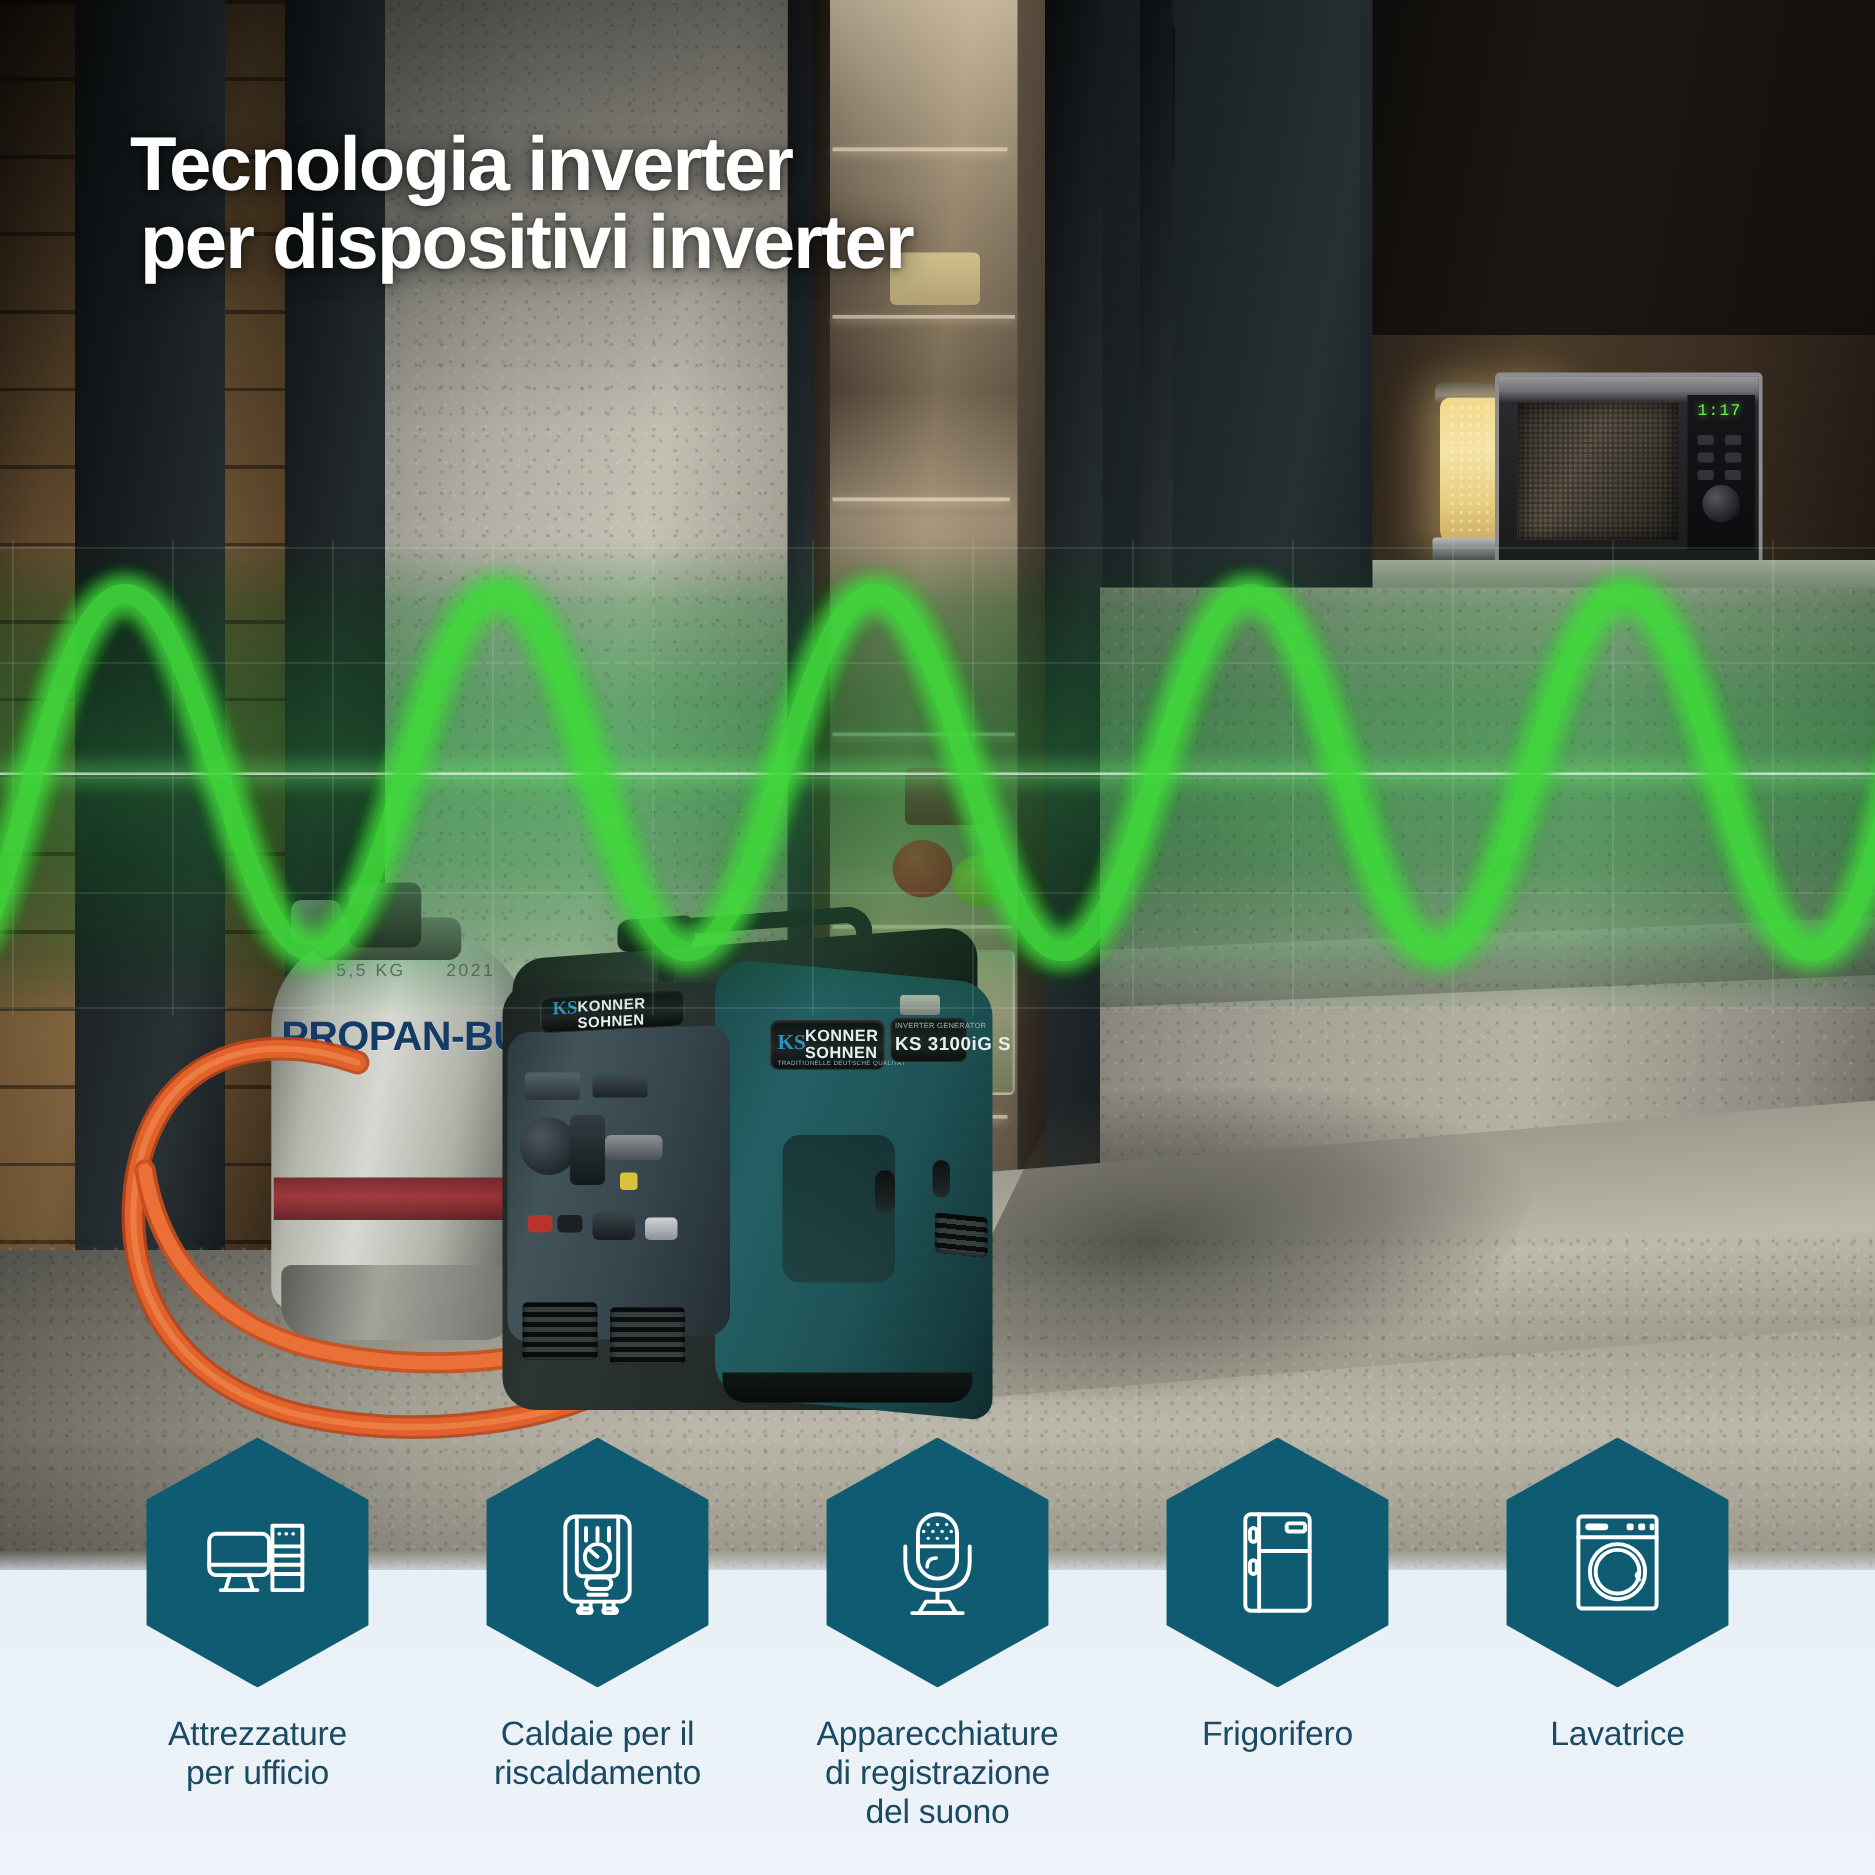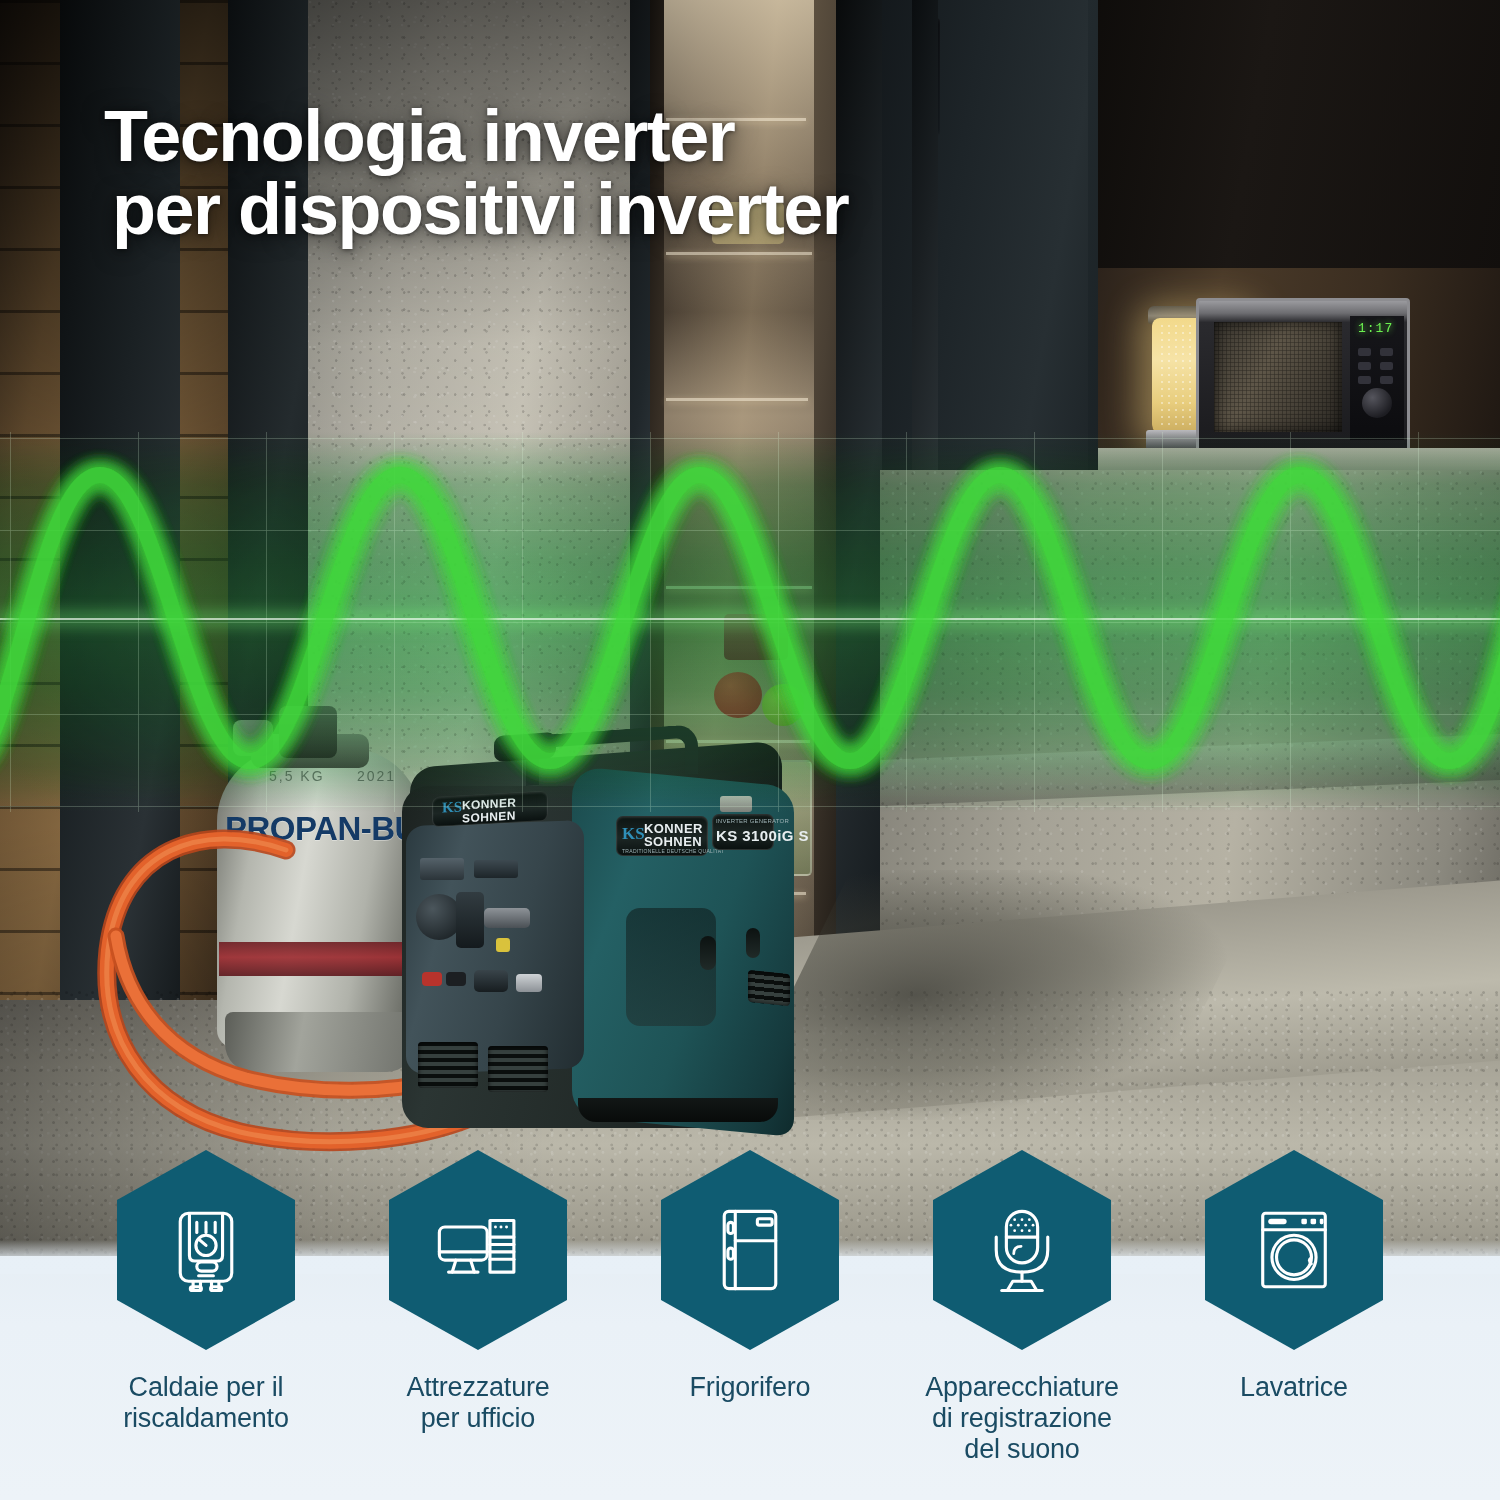--- a/index.html
+++ b/index.html
@@ -369,21 +369,21 @@
     position:absolute; left:0; top:186px; width:1500px; height:2px;
     background:rgba(235,255,235,.72);
     box-shadow:0 0 16px 5px rgba(120,240,120,.45);
   }
   .wave-svg { position:absolute; left:0; top:0; width:1500px; height:380px; }
 
   
   .headline {
     position:absolute; left:104px; top:100px; width:1120px;
     color:#ffffff; font-family:"Liberation Sans", sans-serif;
-    font-weight:bold; font-size:72px; line-height:1.02;
+    font-weight:bold; font-size:61px; line-height:1.02;
     letter-spacing:-1.5px;
     text-shadow:0 3px 22px rgba(0,0,0,.62), 0 1px 5px rgba(0,0,0,.55);
   }
   .headline .l2 { display:block; padding-left:8px; }
 
   
   .bottom-panel {
     position:absolute; left:0; top:1256px; width:1500px; height:244px;
     background:linear-gradient(to bottom,#e6eef5 0%,#eaf1f7 28%,#edf3f8 100%);
   }
@@ -590,76 +590,60 @@
   </div>
 
   <div class="bottom-panel"></div>
   <div class="panel-blend"></div>
 
   <div class="features">
 
     <div class="feature">
       <div class="hex">
         <svg viewBox="0 0 100 100" fill="none" stroke="#ffffff" stroke-width="3.4" stroke-linecap="round" stroke-linejoin="round">
+          <rect x="8" y="25" width="52" height="36" rx="6"></rect>
+          <line x1="8" y1="52" x2="60" y2="52"></line>
+          <path d="M26 61 L22 74 M42 61 L46 74"></path>
+          <line x1="18" y1="74" x2="50" y2="74"></line>
+          <rect x="63" y="18" width="26" height="56"></rect>
+          <circle cx="69" cy="25" r="1.6" fill="#fff" stroke="none"></circle>
+          <circle cx="75" cy="25" r="1.6" fill="#fff" stroke="none"></circle>
+          <circle cx="81" cy="25" r="1.6" fill="#fff" stroke="none"></circle>
+          <line x1="63" y1="36" x2="89" y2="36"></line>
+          <line x1="63" y1="44" x2="89" y2="44"></line>
+          <line x1="63" y1="52" x2="89" y2="52"></line>
+          <line x1="63" y1="60" x2="89" y2="60"></line>
+        </svg>
+      </div>
+      <div class="feature-label">
+        <span>Attrezzature</span><br>
+        <span>per ufficio</span>
+      </div>
+    </div>
+
+    <div class="feature">
+      <div class="hex">
+        <svg viewBox="0 0 100 100" fill="none" stroke="#ffffff" stroke-width="3.4" stroke-linecap="round" stroke-linejoin="round">
           <rect x="22" y="10" width="56" height="74" rx="9"></rect>
           <path d="M32 12 L32 56 Q32 62 38 62 L62 62 Q68 62 68 56 L68 12"></path>
           <line x1="40" y1="20" x2="40" y2="31"></line>
           <line x1="50" y1="20" x2="50" y2="31"></line>
           <line x1="60" y1="20" x2="60" y2="31"></line>
           <circle cx="50" cy="45" r="11"></circle>
           <path d="M50 45 L43 39"></path>
           <rect x="40" y="63" width="22" height="10" rx="5"></rect>
           <line x1="42" y1="78" x2="58" y2="78"></line>
           <path d="M36 84 L36 92 M44 84 L44 92 M56 84 L56 92 M64 84 L64 92"></path>
           <rect x="33" y="90" width="12" height="4" rx="2"></rect>
           <rect x="55" y="90" width="12" height="4" rx="2"></rect>
         </svg>
       </div>
       <div class="feature-label">
         <span>Caldaie per il</span><br>
         <span>riscaldamento</span>
-      </div>
-    </div>
-
-    <div class="feature">
-      <div class="hex">
-        <svg viewBox="0 0 100 100" fill="none" stroke="#ffffff" stroke-width="3.4" stroke-linecap="round" stroke-linejoin="round">
-          <rect x="8" y="25" width="52" height="36" rx="6"></rect>
-          <line x1="8" y1="52" x2="60" y2="52"></line>
-          <path d="M26 61 L22 74 M42 61 L46 74"></path>
-          <line x1="18" y1="74" x2="50" y2="74"></line>
-          <rect x="63" y="18" width="26" height="56"></rect>
-          <circle cx="69" cy="25" r="1.6" fill="#fff" stroke="none"></circle>
-          <circle cx="75" cy="25" r="1.6" fill="#fff" stroke="none"></circle>
-          <circle cx="81" cy="25" r="1.6" fill="#fff" stroke="none"></circle>
-          <line x1="63" y1="36" x2="89" y2="36"></line>
-          <line x1="63" y1="44" x2="89" y2="44"></line>
-          <line x1="63" y1="52" x2="89" y2="52"></line>
-          <line x1="63" y1="60" x2="89" y2="60"></line>
-        </svg>
-      </div>
-      <div class="feature-label">
-        <span>Attrezzature</span><br>
-        <span>per ufficio</span>
-      </div>
-    </div>
-
-    <div class="feature">
-      <div class="hex">
-        <svg viewBox="0 0 100 100" fill="none" stroke="#ffffff" stroke-width="3.4" stroke-linecap="round" stroke-linejoin="round">
-          <rect x="22" y="8" width="56" height="84" rx="5"></rect>
-          <line x1="34" y1="8" x2="34" y2="92"></line>
-          <line x1="34" y1="40" x2="78" y2="40"></line>
-          <rect x="26" y="20" width="6" height="12" rx="3"></rect>
-          <rect x="26" y="48" width="6" height="12" rx="3"></rect>
-          <rect x="58" y="16" width="16" height="7" rx="2"></rect>
-        </svg>
-      </div>
-      <div class="feature-label">
-        <span>Frigorifero</span>
       </div>
     </div>
 
     <div class="feature">
       <div class="hex">
         <svg viewBox="0 0 100 100" fill="none" stroke="#ffffff" stroke-width="3.4" stroke-linecap="round" stroke-linejoin="round">
           <rect x="33" y="8" width="34" height="56" rx="17"></rect>
           <line x1="33" y1="36" x2="67" y2="36"></line>
           <path d="M41 54 Q41 46 49 46" stroke-width="3"></path>
           <g fill="#ffffff" stroke="none">
@@ -683,20 +667,36 @@
       <div class="feature-label">
         <span>Apparecchiature</span><br>
         <span>di registrazione</span><br>
         <span>del suono</span>
       </div>
     </div>
 
     <div class="feature">
       <div class="hex">
         <svg viewBox="0 0 100 100" fill="none" stroke="#ffffff" stroke-width="3.4" stroke-linecap="round" stroke-linejoin="round">
+          <rect x="22" y="8" width="56" height="84" rx="5"></rect>
+          <line x1="34" y1="8" x2="34" y2="92"></line>
+          <line x1="34" y1="40" x2="78" y2="40"></line>
+          <rect x="26" y="20" width="6" height="12" rx="3"></rect>
+          <rect x="26" y="48" width="6" height="12" rx="3"></rect>
+          <rect x="58" y="16" width="16" height="7" rx="2"></rect>
+        </svg>
+      </div>
+      <div class="feature-label">
+        <span>Frigorifero</span>
+      </div>
+    </div>
+
+    <div class="feature">
+      <div class="hex">
+        <svg viewBox="0 0 100 100" fill="none" stroke="#ffffff" stroke-width="3.4" stroke-linecap="round" stroke-linejoin="round">
           <rect x="16" y="10" width="68" height="80" rx="3"></rect>
           <line x1="16" y1="28" x2="84" y2="28"></line>
           <rect x="22" y="16" width="20" height="6" rx="3" fill="#ffffff" stroke="none"></rect>
           <rect x="58" y="16" width="6" height="6" rx="1.5" fill="#ffffff" stroke="none"></rect>
           <rect x="68" y="16" width="6" height="6" rx="1.5" fill="#ffffff" stroke="none"></rect>
           <rect x="78" y="16" width="4" height="6" rx="1.5" fill="#ffffff" stroke="none"></rect>
           <circle cx="50" cy="58" r="24"></circle>
           <circle cx="50" cy="58" r="19"></circle>
           <path d="M69 58 Q64 61 69 65" stroke-width="3"></path>
         </svg>

